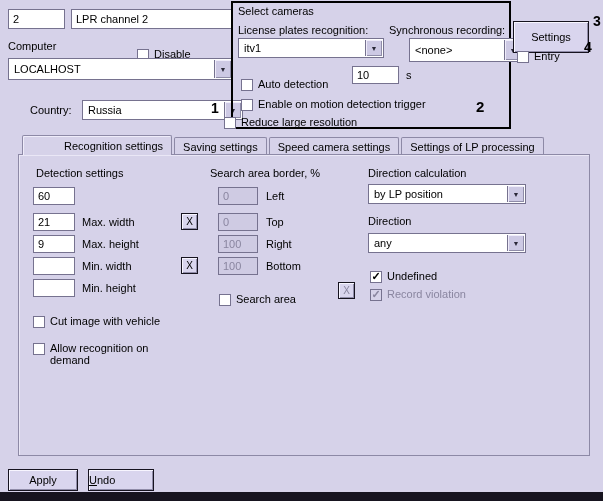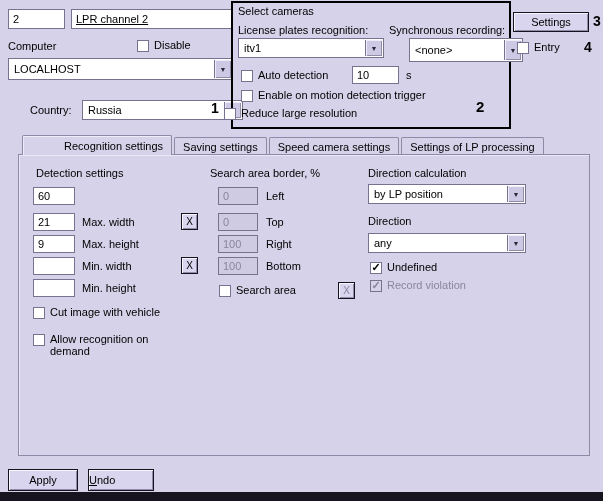--- a/index.html
+++ b/index.html
@@ -28,21 +28,21 @@
   .btn.undo::first-letter { text-decoration:underline; }
   .combo { position:absolute; background:#fff; border:1px solid #76728f; }
   .cval { position:absolute; left:5px; top:50%; transform:translateY(-50%); white-space:nowrap; }
   .carrow {
     position:absolute; right:1px; top:1px; bottom:1px; width:17px;
     background:#cdc9e4; border-left:1px solid #76728f;
     display:flex; align-items:center; justify-content:center;
     font-size:7px; color:#2a2838;
     box-shadow: inset 1px 1px 0 #efecfa, inset -1px -1px 0 #8f8ca8;
   }
-  .chk { position:absolute; display:flex; align-items:flex-start; gap:5px; cursor:default; }
+  .chk { position:absolute; display:flex; align-items:flex-start; gap:5px; cursor:default;margin-top:9px; }
   .chk .box {
     width:12px; height:12px; flex:0 0 auto; margin-top:1px;
     background:#fff; border:1px solid #76728f;
     display:flex; align-items:center; justify-content:center;
   }
   .chk .mark { font-size:11px; font-weight:bold; line-height:1; margin-top:-1px; }
   .chk.dis { color:#8a86a0; }
   .chk.dis .box { background:#d6d2e9; }
   .chk.dis .mark { color:#8a86a0; }
   .ann { position:absolute; font-weight:bold; font-size:14px; }
@@ -60,21 +60,21 @@
     box-shadow: inset 1px 1px 0 #eae7f6;
   }
   .darkbar { position:absolute; left:0; top:492px; width:603px; height:9px; background:#17141f; }
 </style>
 </head>
 <body>
 
 <div class="screen">
 
   <input class="tb" style="left: 8px; top: 9px; width: 57px; height: 20px;" value="2">
-  <input class="tb" style="left: 71px; top: 9px; width: 162px; height: 20px; text-decoration: underline;" value="LPR channel 2">
+  <input class="tb" style="left: 71px; top: 9px; width: 162px; height: 20px;" value="LPR channel 2">
   <div class="lbl" style="left:8px;top:40px">Computer</div>
   <label class="chk" style="left:137px;top:39px">
     <span class="box"></span>
     <span>Disable</span>
   </label>
   <div class="combo" style="left:8px;top:58px;width:225px;height:22px">
     <span class="cval">LOCALHOST</span>
     <span class="carrow">▼</span>
   </div>
   <div class="lbl" style="left:30px;top:104px">Country:</div>
@@ -105,21 +105,21 @@
   <label class="chk" style="left:241px;top:89px">
     <span class="box"></span>
     <span>Enable on motion detection trigger</span>
   </label>
   <label class="chk" style="left:224px;top:107px">
     <span class="box"></span>
     <span>Reduce large resolution</span>
   </label>
   <div class="ann" style="left:476px;top:98px;font-size:15px">2</div>
 
-  <div class="btn" style="left:513px;top:12px;width:76px;height:20px">Settings</div>
+  <div class="btn" style="left:513px;top:21px;width:76px;height:32px">Settings</div>
   <div class="ann" style="left:593px;top:13px">3</div>
   <label class="chk" style="left:517px;top:41px">
     <span class="box"></span>
     <span>Entry</span>
   </label>
   <div class="ann" style="left:584px;top:39px">4</div>
 
   <div class="tabs">
     <div class="tab active">Recognition settings</div>
     <div class="tab">Saving settings</div>

